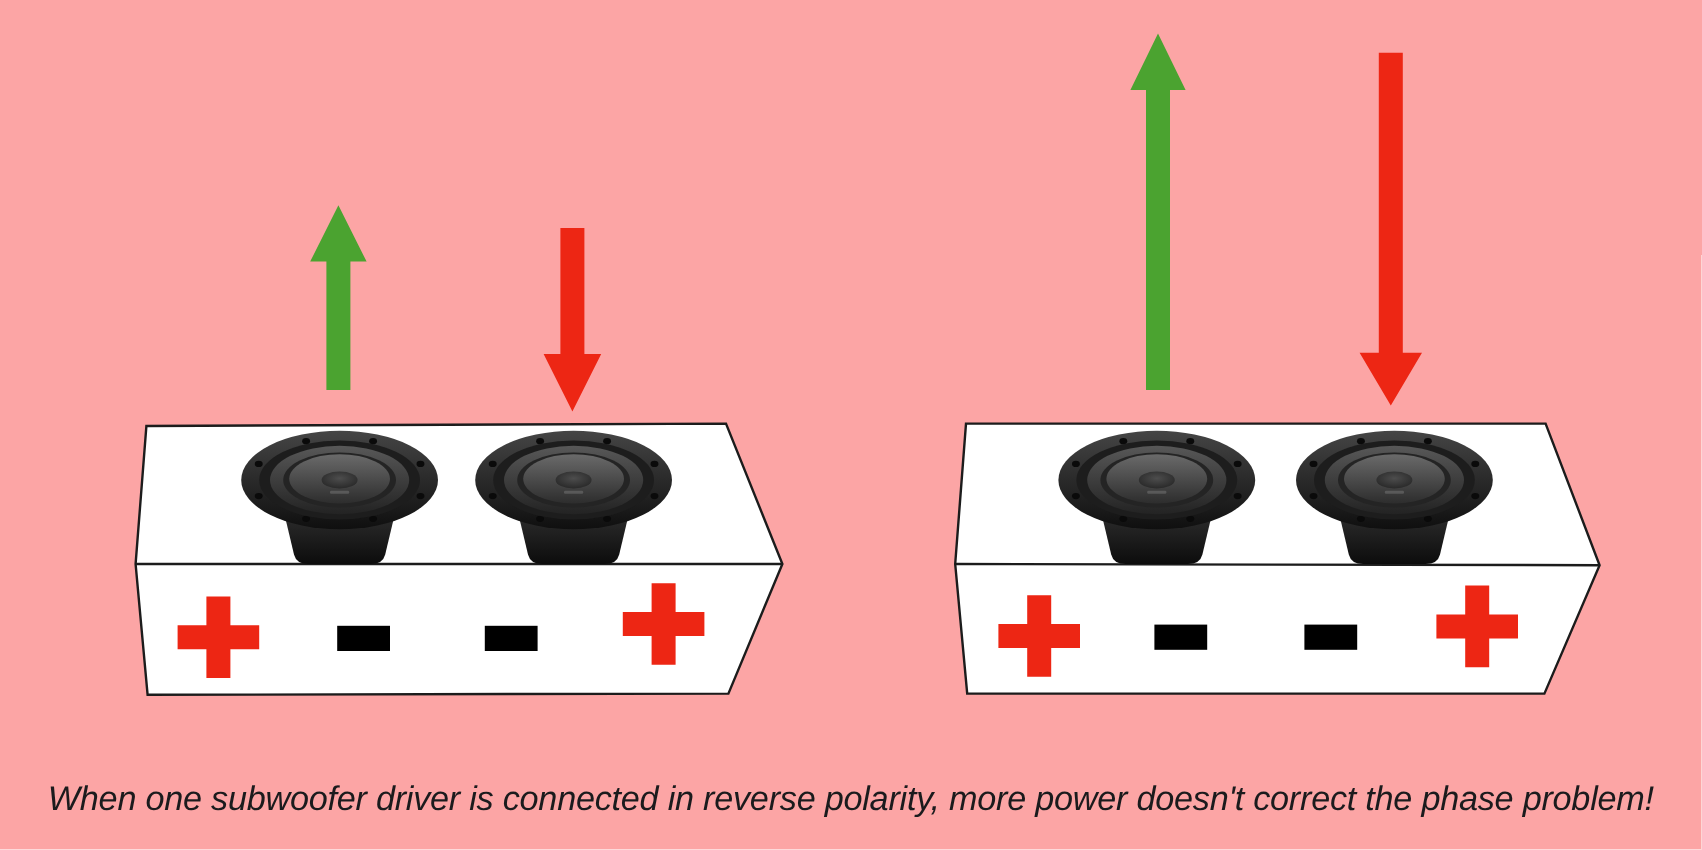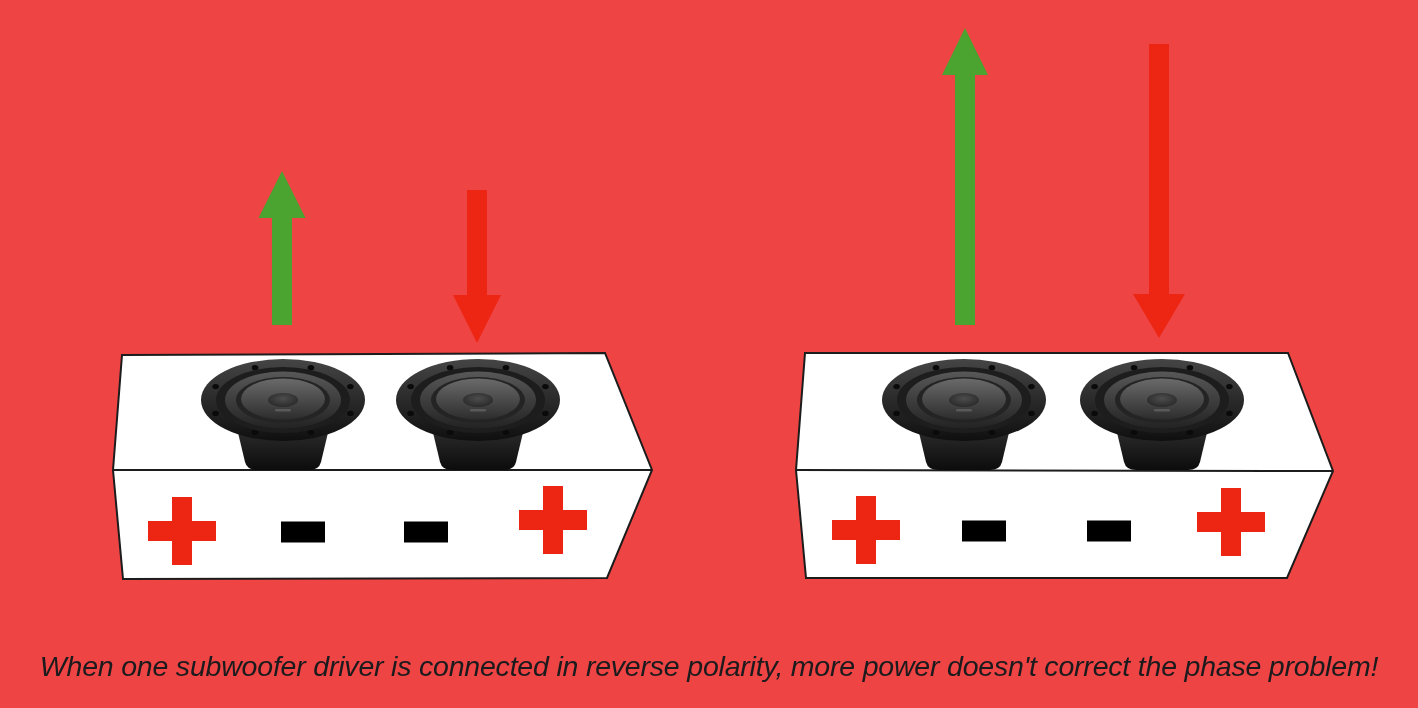--- a/index.html
+++ b/index.html
@@ -4,21 +4,21 @@
 <style>
   html, body {
     margin: 0;
     padding: 0;
     background: #ffffff;
   }
   .stage {
     position: relative;
     width: 1418px;
     height: 708px;
-    background: #ef4444;
+    background: #fca5a5;
     overflow: hidden;
     font-family: "Liberation Sans", sans-serif;
   }
   .diagram-svg {
     position: absolute;
     left: 0;
     top: 0;
   }
   .caption {
     position: absolute;

